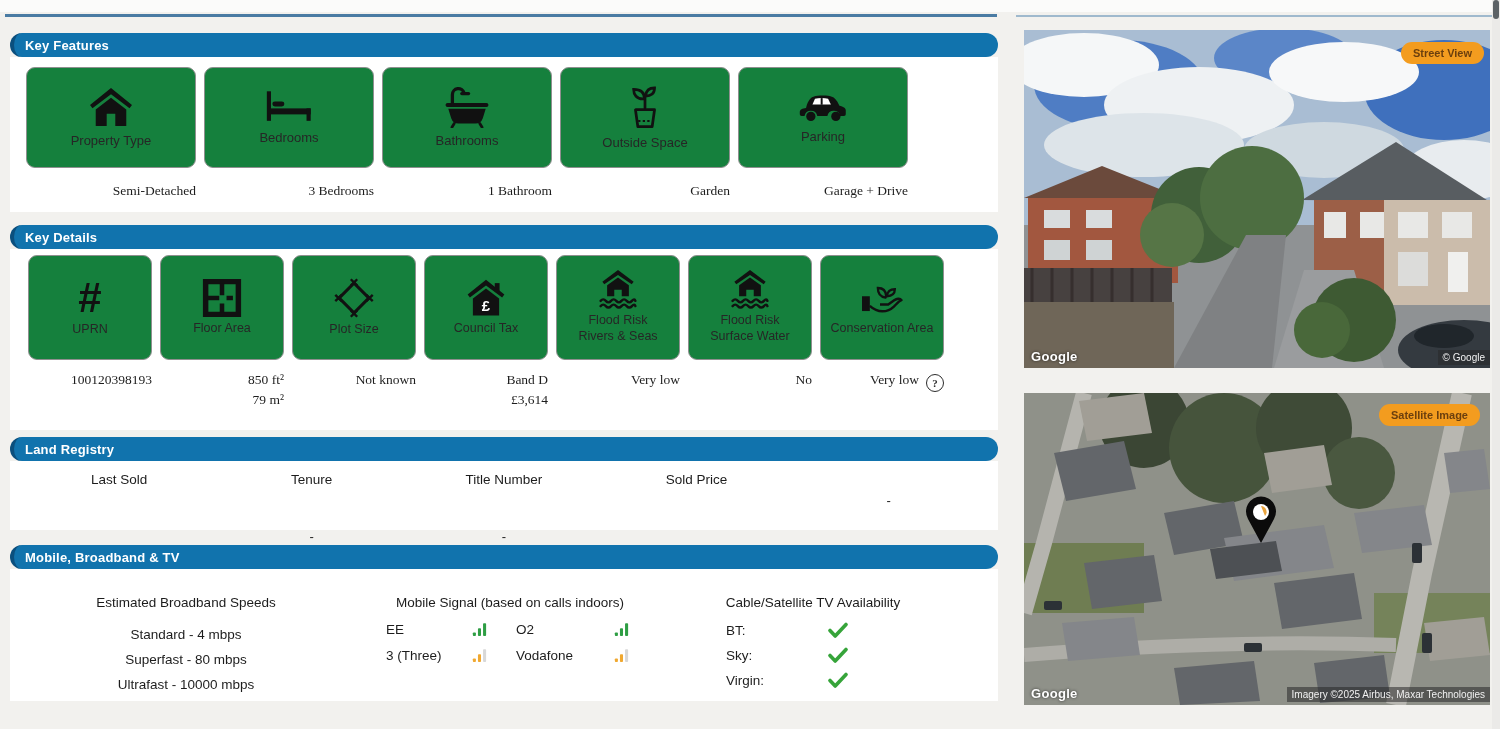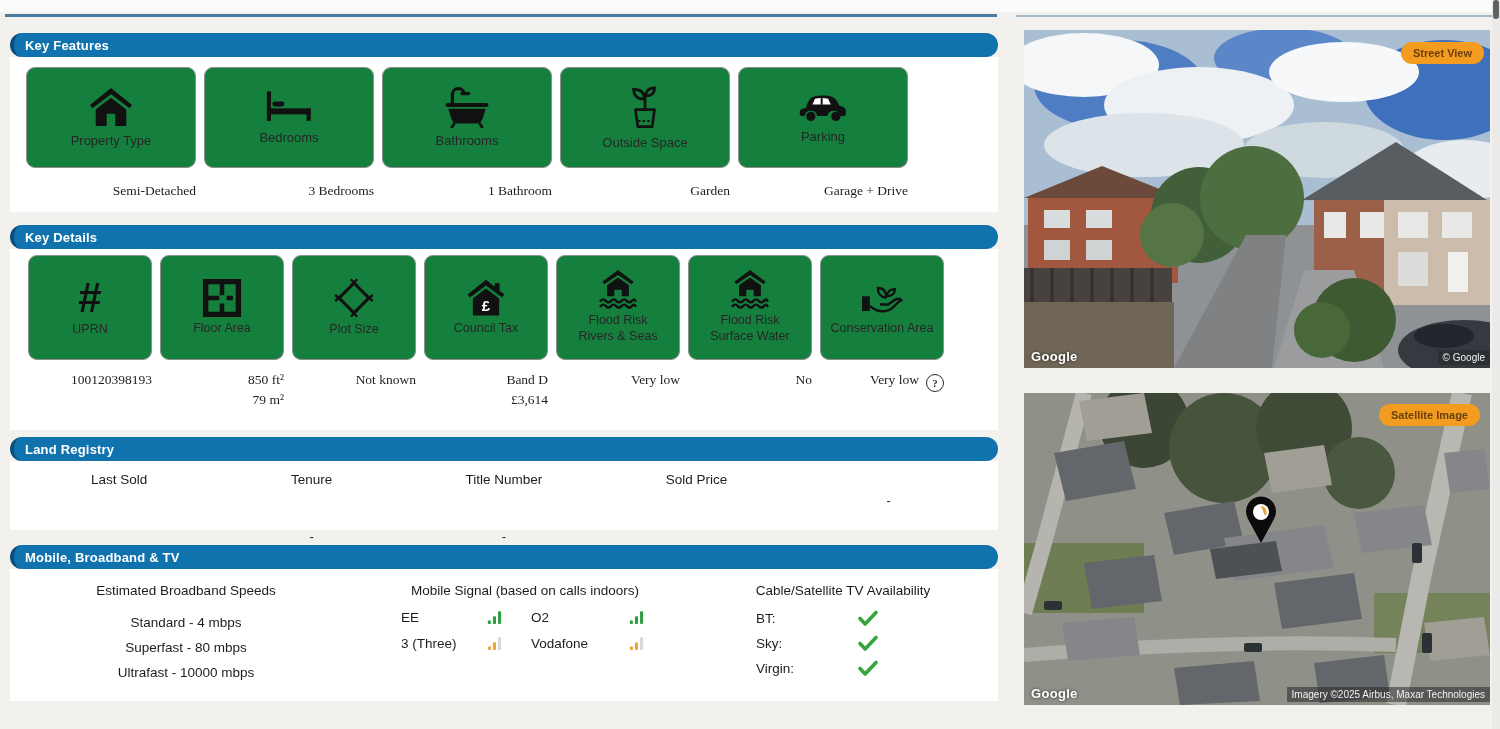--- a/index.html
+++ b/index.html
@@ -43,21 +43,21 @@
               align-items:center; justify-content:center; font-size:11px; font-weight:bold; color:#2c2c2c;
               margin-left:7px; vertical-align:-3px; }
 
   
   .lr-body { height:69px; padding-top:11px; }
   .lr-grid { display:grid; grid-template-columns:repeat(5,1fr); width:962px; margin:0 auto; text-align:center; }
   .lr-h { font-size:13.5px; color:#1c1c1c; }
   .lr-v { font-size:13px; color:#1c1c1c; margin-top:21px; }
 
   
-  .mb-body { height:132px; padding-top:14px; display:flex;justify-content:space-between; }
+  .mb-body { height:132px; padding-top:26px; display:flex; }
   .mb-col1 { width:352px; } .mb-col2 { width:296px; } .mb-col3 { width:310px; }
   .mb-header { text-align:center; font-size:13.5px; color:#1c1c1c; margin-bottom:12px; }
   .bb-row { text-align:center; font-size:13.5px; color:#1d1d1d; line-height:25px; }
   .net-grid { display:grid; grid-template-columns:86px 44px 98px 40px; row-gap:11px; align-items:center; margin-left:24px; }
   .net-name { font-size:13.5px; color:#1d1d1d; }
   .sig svg { display:block; }
   .sig-good .b1,.sig-good .b2,.sig-good .b3 { fill:var(--signal_good,#2e9e44); }
   .sig-fair .b1,.sig-fair .b2 { fill:var(--signal_fair,#f0a830); }
   .sig-fair .b3 { fill:#d8d8d8; }
   .tv-grid { display:grid; grid-template-columns:64px 96px; row-gap:9px; align-items:center; margin-left:68px; }

